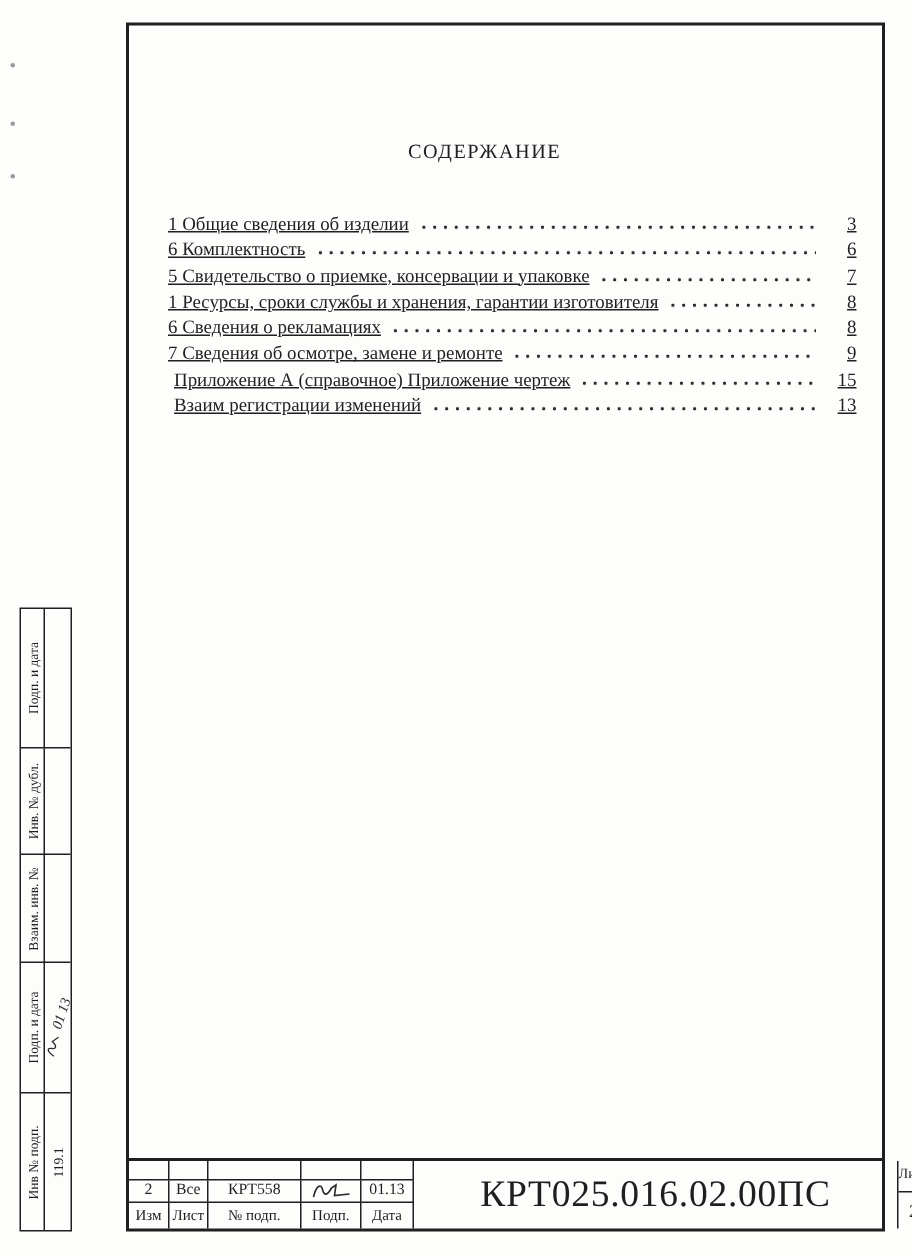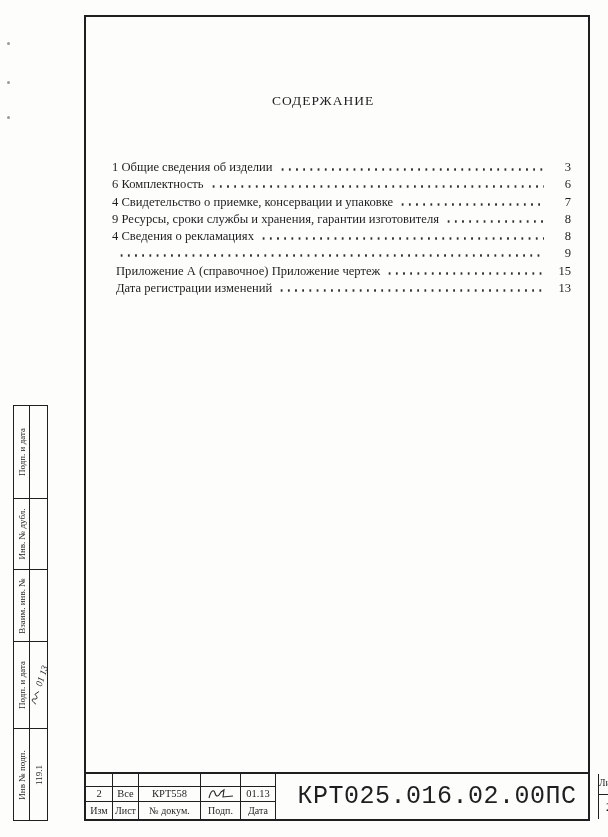--- a/index.html
+++ b/index.html
@@ -20,21 +20,21 @@
     border: 2px solid var(--ink);
     margin-left: 36px;
   }
 
   .doc-title {
     position: absolute; left: 186px; top: 76px;
     font-size: 13.5px; letter-spacing: 1px; white-space: nowrap;
   }
 
   
-  .toc { position: absolute; left: 26px; right: 17px; top: 143px; font-size: 12.6px; }
+  .toc { position: absolute; left: 26px; right: 17px; top: 125px; font-size: 12.6px; text-decoration: underline; }
   .toc-row { display: flex; align-items: baseline; height: 17.3px; white-space: nowrap; }
   .toc-label { flex: none; }
   .toc-dots {
     flex: 1 1 auto; height: 3px; margin: 0 5px 0 6px; min-width: 10px;
     background-image: radial-gradient(circle, #2c2c2c 1px, rgba(0,0,0,0) 1.3px);
     background-size: 7.2px 3px; background-repeat: repeat-x; background-position: left bottom;
   }
   .toc-page { flex: none; width: 22px; text-align: right; }
 
   
@@ -50,21 +50,21 @@
     border-right: 1.2px solid var(--ink);
     display: flex; align-items: center; justify-content: center;
     overflow: hidden; white-space: nowrap;
   }
   .tb-cell.rb { border-bottom: 1.2px solid var(--ink); }
   .tb-val { font-size: 10.5px; }
   .tb-big {
     grid-column: 6; grid-row: 1 / 4;
     border-right: 1.2px solid var(--ink);
     display: flex; align-items: center; justify-content: center;
-    font-size: 25px; letter-spacing: 0.5px; font-family: Liberation Mono, monospace;
+    font-size: 25px; letter-spacing: 0.5px;
   }
   .tb-sheetbox { grid-column: 7; grid-row: 1 / 4; display: flex; flex-direction: column; }
   .tb-sheetbox .hdr {
     height: 21px; border-bottom: 1.2px solid var(--ink);
     display: flex; align-items: center; justify-content: center; font-size: 9.5px;
   }
   .tb-sheetbox .val { flex: 1; display: flex; align-items: center; justify-content: center; font-size: 12px; }
 
   .sig-svg { display: block; }
 
@@ -107,45 +107,46 @@
       <span class="toc-label">1 Общие сведения об изделии</span>
       <span class="toc-dots"></span>
       <span class="toc-page">3</span>
     </div>
     <div class="toc-row">
       <span class="toc-label">6 Комплектность</span>
       <span class="toc-dots"></span>
       <span class="toc-page">6</span>
     </div>
     <div class="toc-row">
-      <span class="toc-label">4 Свидетельство о приемке, консервации и упаковке</span>
+      <span class="toc-label">5 Свидетельство о приемке, консервации и упаковке</span>
       <span class="toc-dots"></span>
       <span class="toc-page">7</span>
     </div>
     <div class="toc-row">
-      <span class="toc-label">9 Ресурсы, сроки службы и хранения, гарантии изготовителя</span>
+      <span class="toc-label">1 Ресурсы, сроки службы и хранения, гарантии изготовителя</span>
       <span class="toc-dots"></span>
       <span class="toc-page">8</span>
     </div>
     <div class="toc-row">
-      <span class="toc-label">4 Сведения о рекламациях</span>
+      <span class="toc-label">6 Сведения о рекламациях</span>
       <span class="toc-dots"></span>
       <span class="toc-page">8</span>
     </div>
     <div class="toc-row">
+      <span class="toc-label">7 Сведения об осмотре, замене и ремонте</span>
       <span class="toc-dots"></span>
       <span class="toc-page">9</span>
     </div>
     <div class="toc-row">
       <span class="toc-label" style="padding-left:4px">Приложение А (справочное) Приложение чертеж</span>
       <span class="toc-dots"></span>
       <span class="toc-page">15</span>
     </div>
     <div class="toc-row">
-      <span class="toc-label" style="padding-left:4px">Дата регистрации изменений</span>
+      <span class="toc-label" style="padding-left:4px">Взаим регистрации изменений</span>
       <span class="toc-dots"></span>
       <span class="toc-page">13</span>
     </div>
   </div>
 
   <div class="titleblock">
 
     <div class="tb-cell rb" style="grid-row:1"></div>
     <div class="tb-cell rb" style="grid-row:1"></div>
     <div class="tb-cell rb" style="grid-row:1"></div>
@@ -157,21 +158,21 @@
     <div class="tb-cell rb tb-val" style="grid-row:2">КРТ558</div>
     <div class="tb-cell rb" style="grid-row:2">
       <svg class="sig-svg" width="30" height="12" viewBox="0 0 30 12">
         <path d="M3 10 C5 2, 8 1, 9 5 C10 9, 12 9.5, 15 4 L18 2 L17 9 L27 8" fill="none" stroke="#2a2a2a" stroke-width="1.1"></path>
       </svg>
     </div>
     <div class="tb-cell rb tb-val" style="grid-row:2">01.13</div>
 
     <div class="tb-cell" style="grid-row:3">Изм</div>
     <div class="tb-cell" style="grid-row:3">Лист</div>
-    <div class="tb-cell" style="grid-row:3">№ докум.</div>
+    <div class="tb-cell" style="grid-row:3">№ подп.</div>
     <div class="tb-cell" style="grid-row:3">Подп.</div>
     <div class="tb-cell" style="grid-row:3">Дата</div>
 
     <div class="tb-big">КРТ025.016.02.00ПС</div>
 
     <div class="tb-sheetbox">
       <div class="hdr">Лист</div>
       <div class="val">2</div>
     </div>
   </div>

